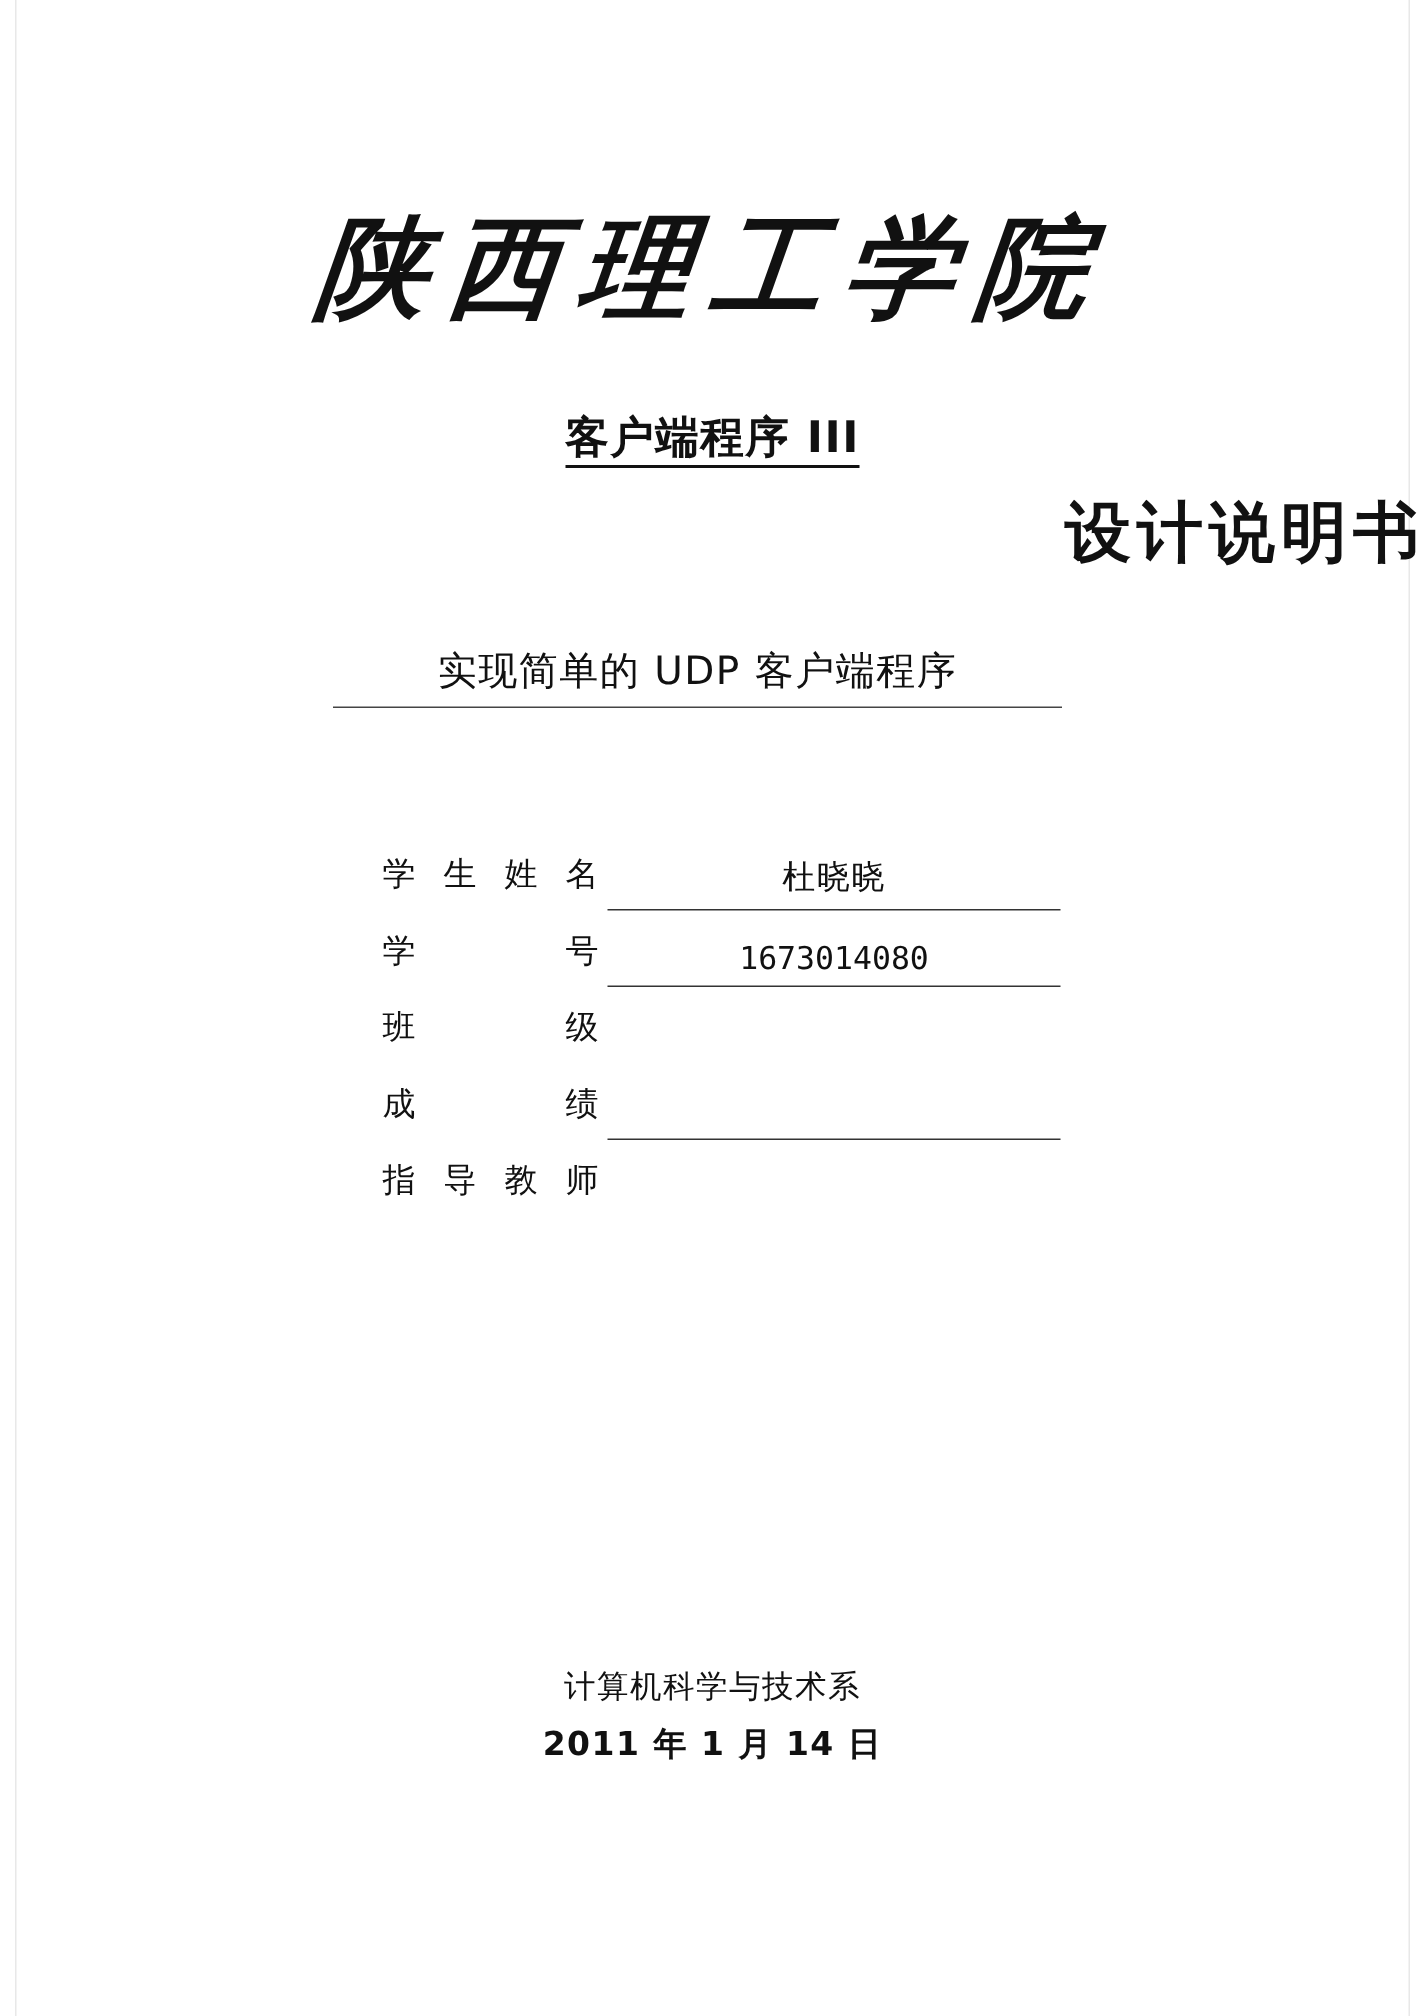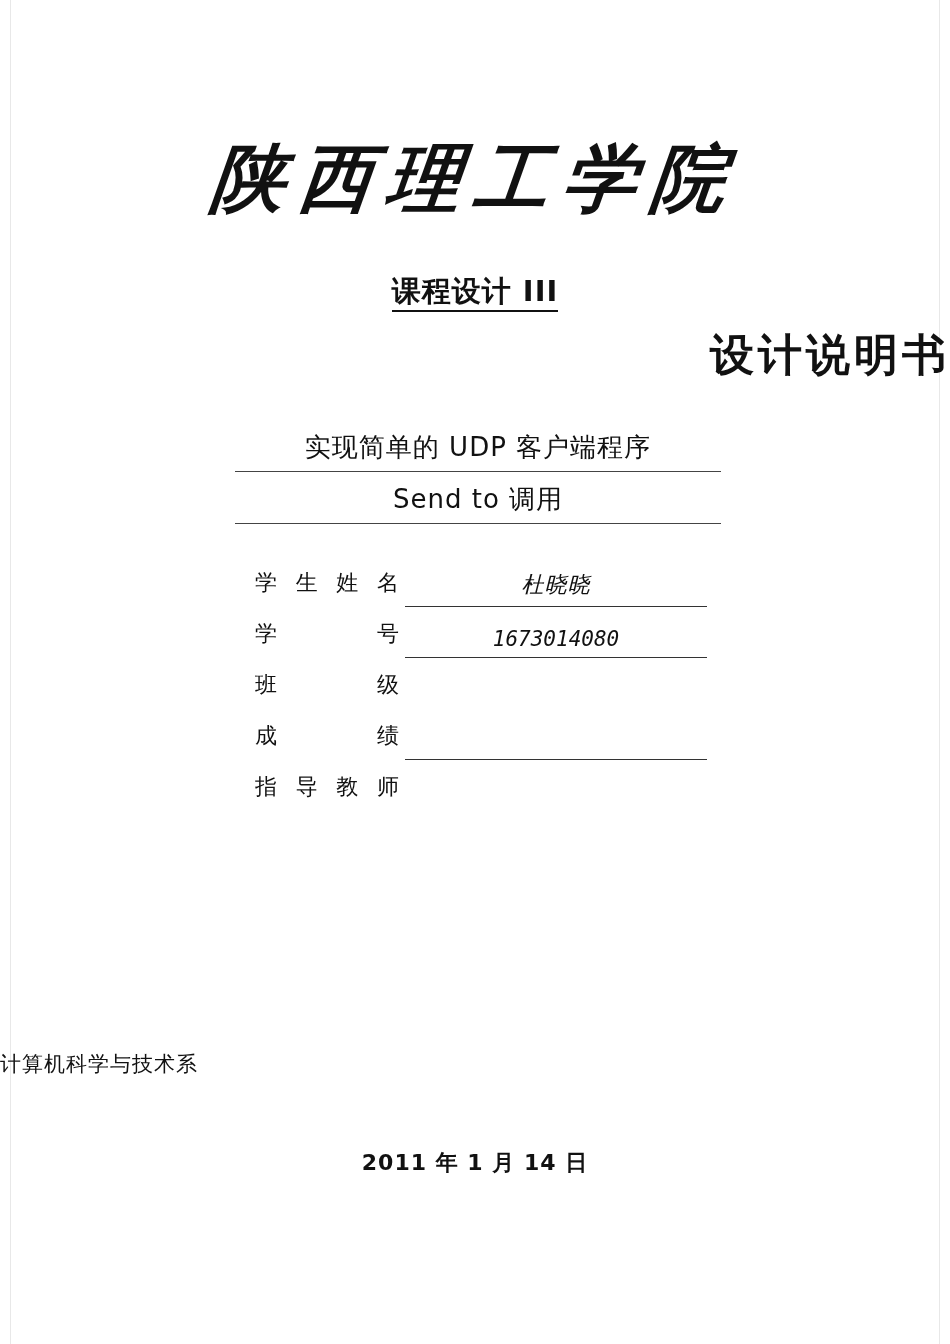--- a/index.html
+++ b/index.html
@@ -72,21 +72,21 @@
     font-family: "DejaVu Sans", sans-serif;
     font-size: 44px;
     font-weight: 700;
     color: #111111;
     letter-spacing: 4px;
   }
 
   
   .subject-block {
     position: absolute;
-    left: 235px;
+    left: 222px;
     top: 428px;
     width: 486px;
   }
   .subject-line {
     text-align: center;
     font-family: "DejaVu Sans", sans-serif;
     font-size: 26px;
     color: #111111;
     border-bottom: 1px solid #444;
     padding: 2px 0 6px 0;
@@ -128,33 +128,33 @@
     flex: 1 1 auto;
     border-bottom: 1px solid #333;
     text-align: center;
     font-family: "DejaVu Sans", sans-serif;
     font-size: 22px;
     color: #111111;
     padding-bottom: 6px;
     min-height: 30px;
     box-sizing: border-box;
     letter-spacing: 1px;
-    font-style: italic;
   }
   .info-value.mono {
     font-family: "DejaVu Sans Mono", monospace;
     font-size: 21px;
     letter-spacing: 0px;
   }
 
   
   .dept {
     position: absolute;
     left: 0; right: 0;
-    top: 1050px;
+    top: 1110px;
+    text-align: center;
     font-family: "DejaVu Sans", sans-serif;
     font-size: 21px;
     color: #111111;
     letter-spacing: 1px;
   }
   .date {
     position: absolute;
     left: 0; right: 0;
     top: 1148px;
     text-align: center;
@@ -169,28 +169,27 @@
 <body>
 
 <div class="page">
 
   <div class="page-edge-left"></div>
   <div class="page-edge-right"></div>
 
   <div class="uni-name">陕西理工学院</div>
 
   <div class="course-title">
-    <span class="ul">课程设计 III</span>
+    <span class="ul">客户端程序 III</span>
   </div>
 
   <div class="doc-title">设计说明书</div>
 
   <div class="subject-block">
     <div class="subject-line">实现简单的 UDP 客户端程序</div>
-    <div class="subject-line second">Send to 调用</div>
   </div>
 
   <div class="info-table">
 
     <div class="info-row">
       <div class="info-label">
         <span>学</span>
         <span>生</span>
         <span>姓</span>
         <span>名</span>

